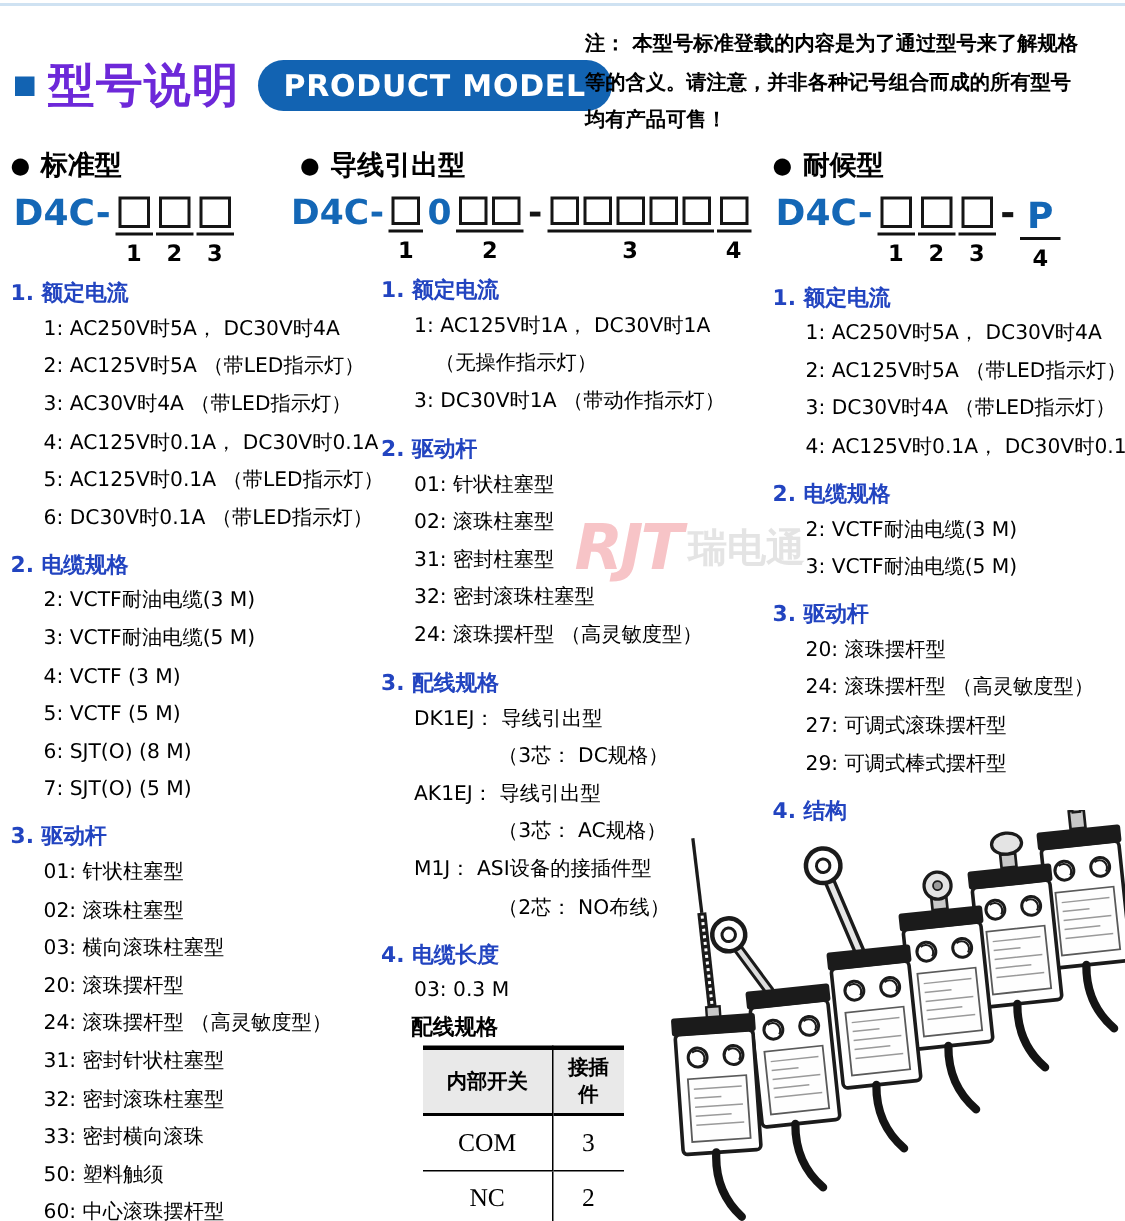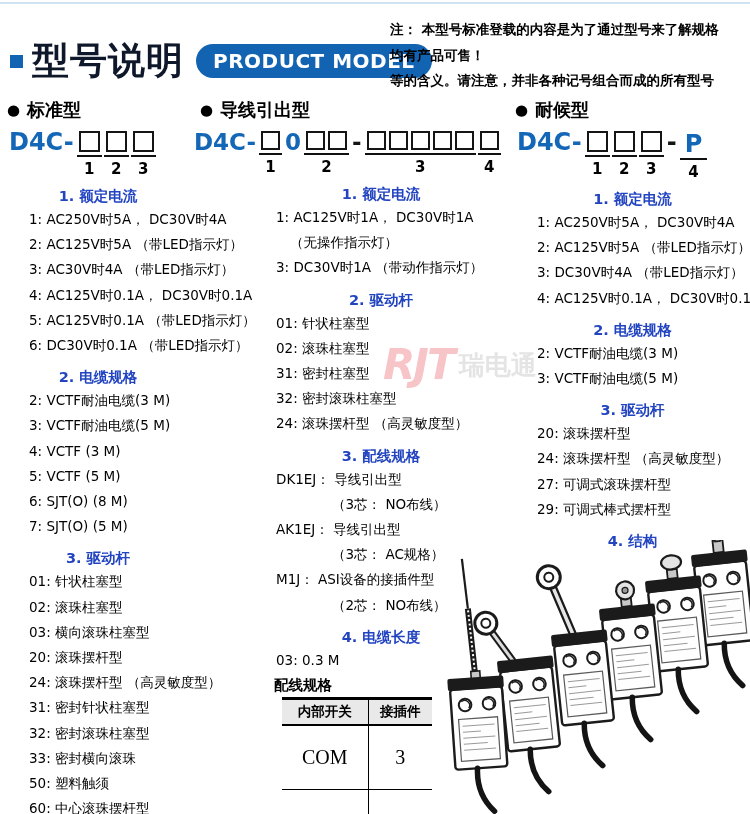--- a/index.html
+++ b/index.html
@@ -6,21 +6,21 @@
     --accent:#1263b2; --heading-blue:#2244c0; --model-blue:#1467b6;
     --th-bg:#e9e9e9; --wm-red:#f2949b; --wm-gray:#cfcfcf;
   }
   *{margin:0;padding:0;box-sizing:border-box;}
   html,body{width:750px;height:814px;}
   body{position:relative;background:#fff;font-family:"DejaVu Sans","Liberation Sans",sans-serif;color:#000;overflow:hidden;}
   .topline{position:absolute;top:2px;left:0;width:100%;height:2px;background:#cfe2f2;}
 
   .page-header{position:absolute;left:10px;top:36px;display:flex;align-items:center;}
   .bullet-sq{width:13px;height:13px;background:var(--accent);margin-right:9px;}
-  .page-title{font-size:37px;font-weight:900;color:#0f172a;letter-spacing:1px;}
+  .page-title{font-size:31px;font-weight:900;color:#6d28d9;letter-spacing:1px;}
   .badge{background:var(--accent);color:#fff;font-weight:bold;font-size:20px;padding:5px 17px;border-radius:18px;margin-left:12px;letter-spacing:.5px;text-align:center;}
 
   .note{position:absolute;left:390px;top:17px;width:358px;font-size:13.5px;line-height:25.6px;color:#000;font-weight:bold;}
 
   .col{position:absolute;top:98px;}
   .col1{left:7px;width:182px;}
   .col2{left:192px;width:316px;}
   .col3{left:515px;width:235px;}
   .col-header{display:flex;align-items:center;gap:7px;font-weight:bold;font-size:18px;color:#000;}
   .col-header .dot{font-size:15px;line-height:15px;}
@@ -32,28 +32,28 @@
   .col2 .model-text{font-size:23px;}
   .model-group{display:flex;flex-direction:column;align-items:center;margin:2px 1px 0;}
   .boxes-row{display:flex;gap:3px;border-bottom:2.2px solid #111;padding:0 2px 3px;}
   .p-row{border-bottom:2.2px solid #111;padding:0 3px 1px;}
   .mbox{width:21px;height:21px;border:2.4px solid #151515;background:#fff;display:inline-block;}
   .col2 .mbox{width:19px;height:19px;}
   .model-num{font-weight:bold;font-size:15px;line-height:16px;margin-top:4px;color:#000;}
 
   .sections{margin-top:2px;}
   .col2 .sections{margin-left:62px;}
-  .section-title{color:var(--heading-blue);font-weight:bold;font-size:14.5px;line-height:21px;margin-top:9px;white-space:nowrap;text-align:center;}
+  .section-title{color:var(--heading-blue);font-weight:bold;font-size:14.5px;line-height:21px;margin-top:9px;white-space:nowrap;}
   .sec-item{font-size:13.5px;line-height:25.2px;color:#000;padding-left:22px;white-space:nowrap;}
 
   .table-title{font-weight:bold;font-size:14.5px;line-height:20px;color:#000;padding-left:20px;margin-top:2px;}
   table.wiring{border-collapse:collapse;margin:2px 0 0 28px;border-top:3px solid #000;border-bottom:3px solid #000;}
   .wiring th{background:var(--th-bg);font-size:13.5px;font-weight:bold;width:86px;padding:3px 4px;border-bottom:2px solid #000;text-align:center;}
-  .wiring th+th,.wiring td+td{width:64px;}
-  .wiring td{font-family:"Liberation Serif","DejaVu Serif",serif;font-size:20px;text-align:center;padding:20px 4px;border-top:1.6px solid #000;}
+  .wiring th+th,.wiring td+td{width:48px;}
+  .wiring td{font-family:"Liberation Serif","DejaVu Serif",serif;font-size:17px;text-align:center;padding:8px 4px;border-top:1.6px solid #000;}
   .wiring th:first-child,.wiring td:first-child{border-right:1.8px solid #000;}
 
   .watermark{position:absolute;left:383px;top:344px;display:flex;align-items:center;opacity:.55;pointer-events:none;}
   .wm-logo{font-size:42px;font-weight:900;font-style:italic;color:var(--wm-red);letter-spacing:-2px;line-height:42px;text-align:center;}
   .wm-name{font-size:26px;font-weight:bold;color:var(--wm-gray);margin-left:5px;font-family:Liberation Serif, serif;}
 
   .product-photo{position:absolute;left:436px;top:540px;width:314px;height:274px;pointer-events:none;}
 </style>
 </head>
 <body>
@@ -61,22 +61,22 @@
 <div class="topline"></div>
 
 <div class="page-header">
   <span class="bullet-sq"></span>
   <span class="page-title">型号说明</span>
   <span class="badge">PRODUCT MODEL</span>
 </div>
 
 <div class="note" id="note">
     <div class="note-line">注： 本型号标准登载的内容是为了通过型号来了解规格</div>
+    <div class="note-line">等的含义。请注意，并非各种记号组合而成的所有型号</div>
     <div class="note-line">均有产品可售！</div>
-    <div class="note-line">等的含义。请注意，并非各种记号组合而成的所有型号</div>
   </div>
 
 <div class="col col1">
     <div class="col-header">
       <span class="dot">●</span>
       <span class="col-title-text">标准型</span>
     </div>
     <div class="model-row">
       <span class="model-text blue">D4C-</span>
       <div class="model-group">
@@ -171,21 +171,21 @@
       <div class="sec-item" style="padding-left: 36px;">（无操作指示灯）</div>
       <div class="sec-item">3: DC30V时1A （带动作指示灯）</div>
       <div class="section-title">2. 驱动杆</div>
       <div class="sec-item">01: 针状柱塞型</div>
       <div class="sec-item">02: 滚珠柱塞型</div>
       <div class="sec-item">31: 密封柱塞型</div>
       <div class="sec-item">32: 密封滚珠柱塞型</div>
       <div class="sec-item">24: 滚珠摆杆型 （高灵敏度型）</div>
       <div class="section-title">3. 配线规格</div>
       <div class="sec-item">DK1EJ： 导线引出型</div>
-      <div class="sec-item" style="padding-left: 78px;">（3芯： NO布线）</div>
+      <div class="sec-item" style="padding-left: 78px;">（3芯： DC规格）</div>
       <div class="sec-item">AK1EJ： 导线引出型</div>
       <div class="sec-item" style="padding-left: 78px;">（3芯： AC规格）</div>
       <div class="sec-item">M1J： ASI设备的接插件型</div>
       <div class="sec-item" style="padding-left: 78px;">（2芯： NO布线）</div>
       <div class="section-title">4. 电缆长度</div>
       <div class="sec-item">03: 0.3 M</div>
       <div class="table-title">配线规格</div>
       <table class="wiring">
         <thead>
           <tr>

